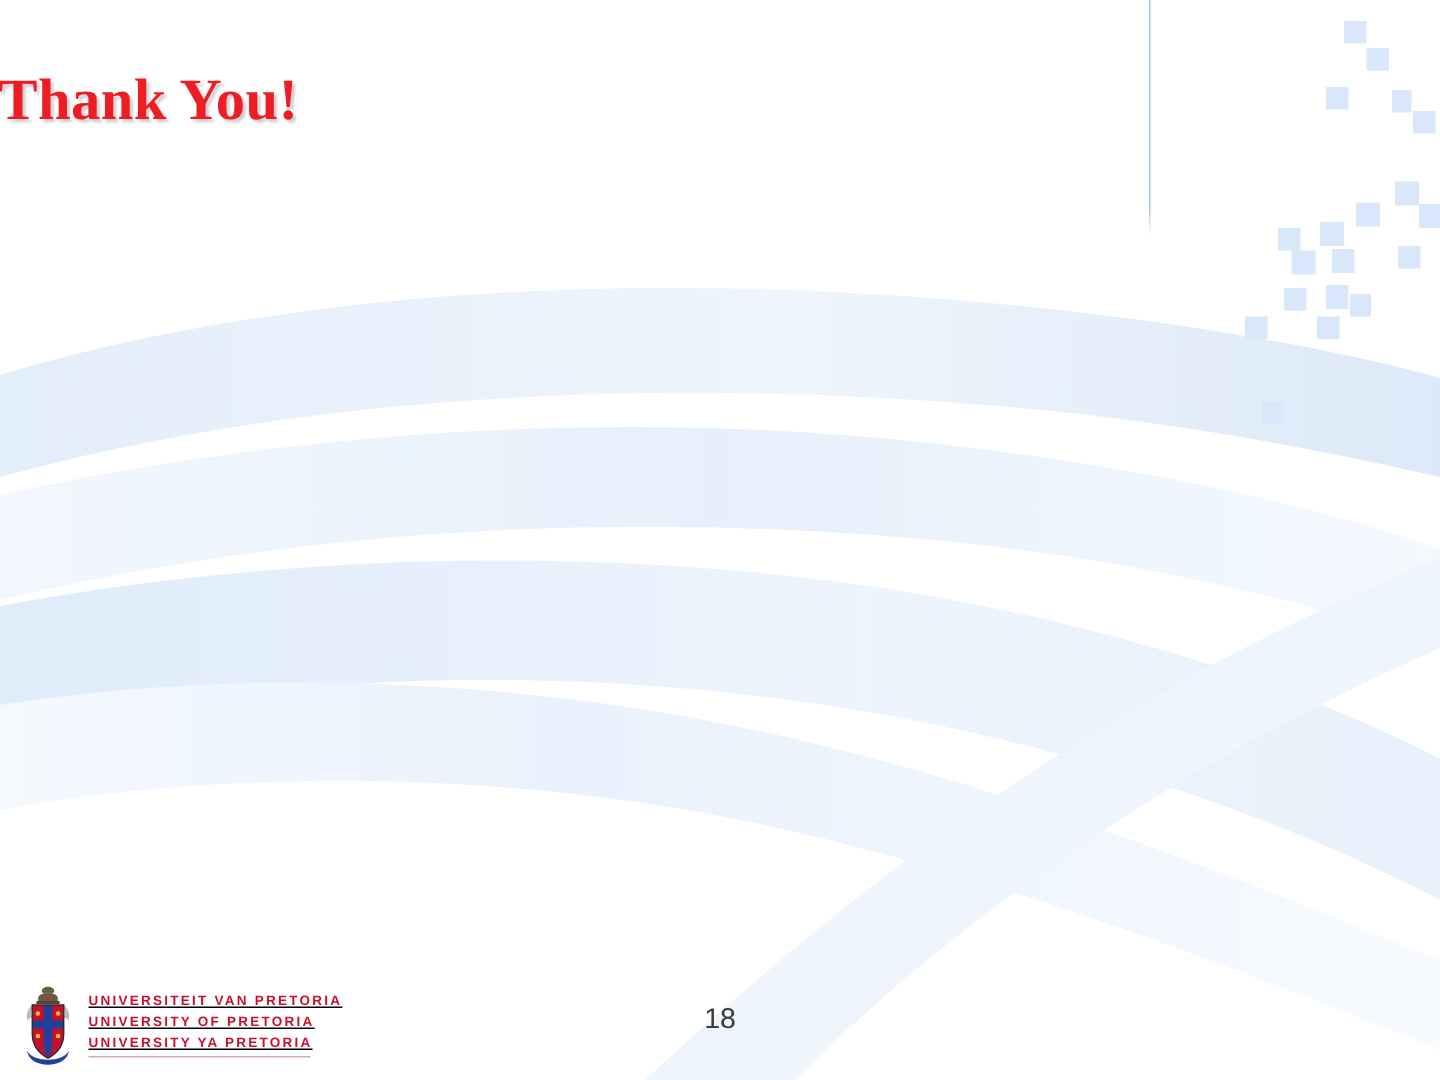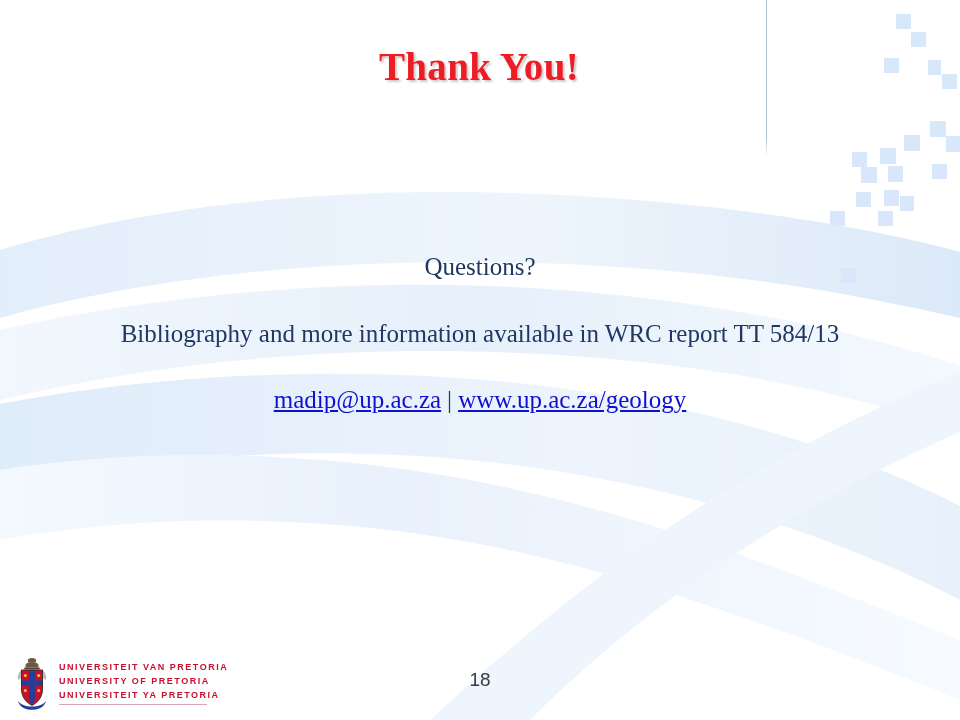--- a/index.html
+++ b/index.html
@@ -49,21 +49,21 @@
     height: 157px;
     background: linear-gradient(to bottom, #a8c4d4 0%, #a8c4d4 88%, rgba(168,196,212,0) 100%);
   }
 
   
   #slide-title {
     position: absolute;
     left: 0;
     top: 46px;
     width: 960px;
-    text-align: center;
+    text-align: left;
     font-family: "Liberation Serif", serif;
     font-weight: bold;
     font-size: 39px;
     line-height: 1.1;
     color: #ee1c25;
     letter-spacing: 0.3px;
     text-shadow: 2px 2px 2px rgba(140,140,140,0.45);
     white-space: nowrap;
   }
   
@@ -114,20 +114,21 @@
 
   
   #up-logo {
     position: absolute;
     left: 12px;
     top: 654px;
     width: 200px;
     height: 58px;
     display: flex;
     align-items: center;
+    text-decoration: underline;
   }
   #up-crest {
     width: 40px;
     height: 54px;
     flex: 0 0 40px;
   }
   #up-wordmark {
     margin-left: 7px;
     font-family: "Liberation Sans", sans-serif;
     font-size: 9px;
@@ -211,31 +212,20 @@
     <div class="deco-square" style="left:900px; top:196px; width:14px; height:15px;"></div>
     <div class="deco-square" style="left:841px; top:268px; width:15px; height:15px;"></div>
   </div>
 
   <div id="title-divider"></div>
 
   <div id="slide-title">
     <span class="title-inner">Thank You!</span>
   </div>
 
-  <div id="content-body">
-
-    <p class="body-line">Questions?</p>
-
-    <p class="body-line">Bibliography and more information available in WRC report TT 584/13</p>
-
-    <p class="body-line">
-      <a class="link" href="#">madip@up.ac.za</a><span class="sep">|</span><a class="link" href="#">www.up.ac.za/geology</a>
-    </p>
-
-  </div>
 
   <div id="page-number">18</div>
 
   <div id="up-logo">
 
     <svg id="up-crest" viewBox="0 0 40 54">
 
       <ellipse cx="20" cy="4.5" rx="4.2" ry="2.6" fill="#6b5a43"></ellipse>
       <rect x="17.6" y="5.6" width="4.8" height="2.4" fill="#8a7554"></rect>
       <path d="M13.5 9.5 C13.5 7.4 16 6.2 20 6.2 C24 6.2 26.5 7.4 26.5 9.5 L26.5 11.6 L13.5 11.6 Z" fill="#6b5a43"></path>
@@ -256,19 +246,19 @@
       <circle cx="26.7" cy="34.6" r="1.5" fill="#f2c23b"></circle>
 
       <path d="M9.5 14 L30.5 14 L30.5 33 C30.5 41.5 25.5 46.6 20 49.4 C14.5 46.6 9.5 41.5 9.5 33 Z" fill="none" stroke="#2b2b2b" stroke-width="0.9"></path>
 
       <path d="M6 44.5 C10 52.5 30 52.5 34 44.5 C33 50.8 27 53.8 20 53.8 C13 53.8 7 50.8 6 44.5 Z" fill="#20409a"></path>
     </svg>
 
     <div id="up-wordmark">
       <span class="wm-line">UNIVERSITEIT VAN PRETORIA</span>
       <span class="wm-line">UNIVERSITY OF PRETORIA</span>
-      <span class="wm-line">UNIVERSITEIT YA PRETORIA</span>
+      <span class="wm-line">UNIVERSITY YA PRETORIA</span>
       <div id="up-rule"></div>
     </div>
 
   </div>
 
 </div>
 
 </body></html>

